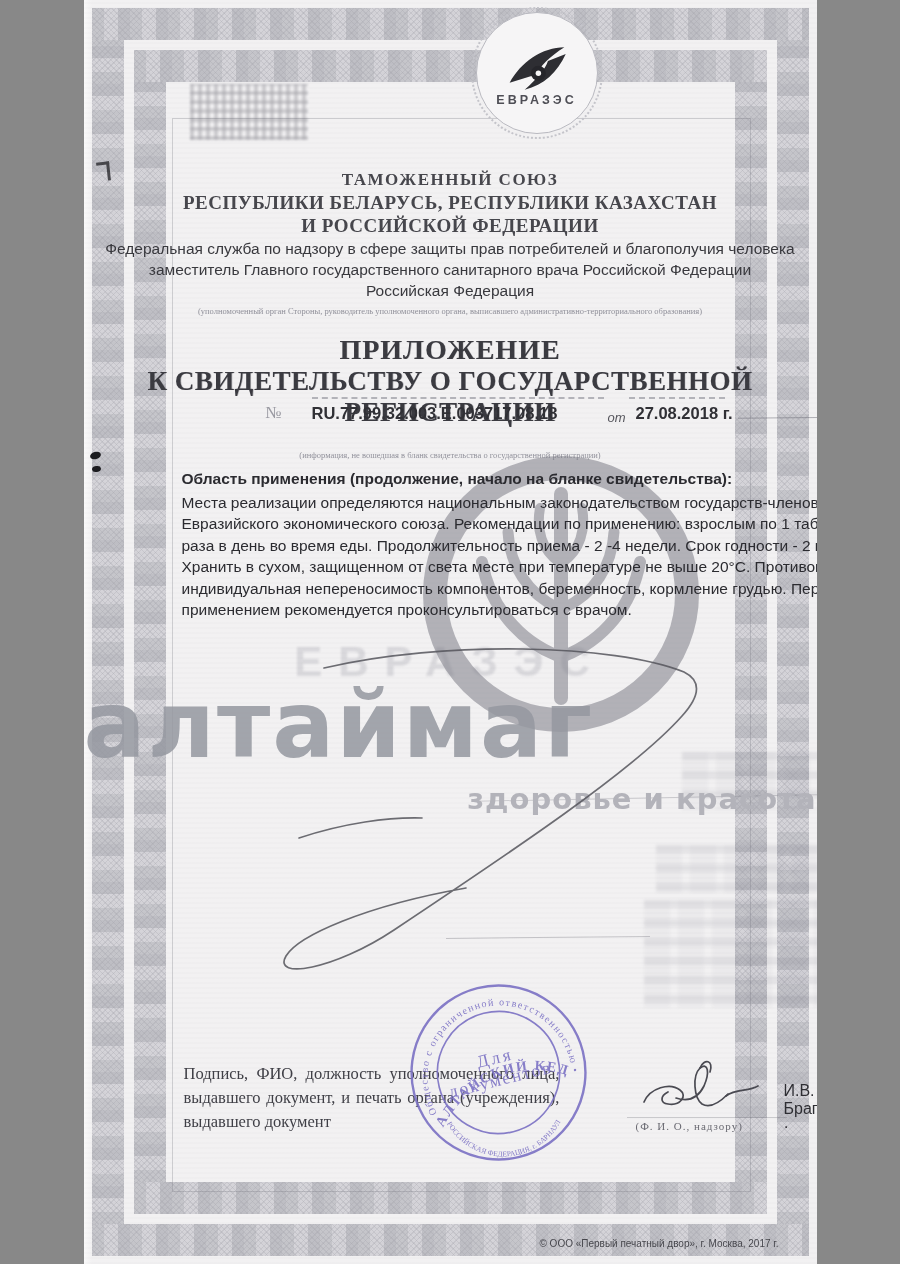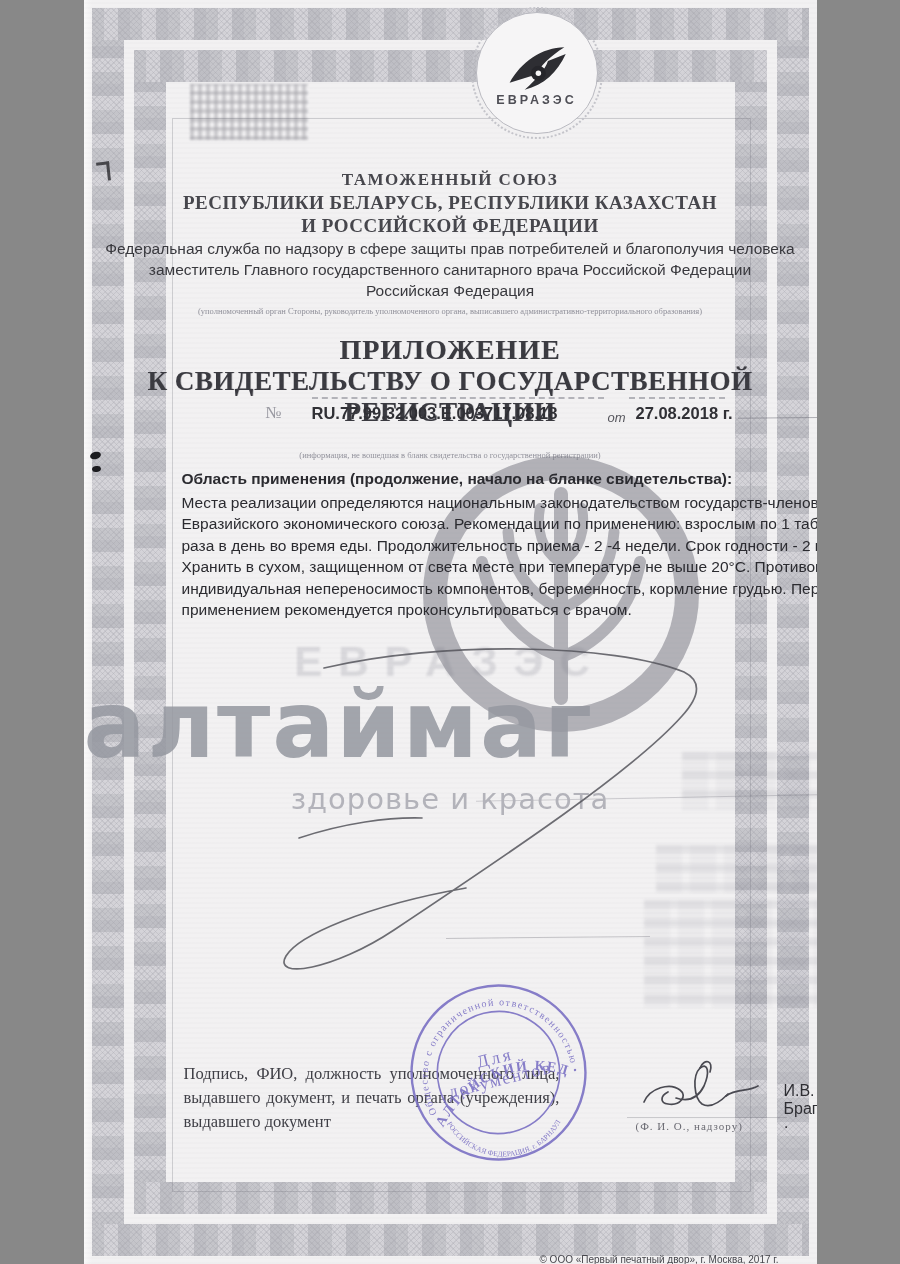--- a/index.html
+++ b/index.html
@@ -46,40 +46,40 @@
   .dateval{position:absolute;left:552px;top:404px;font-size:16.5px;font-weight:bold;color:#2f2f34;}
   
   .bodyblock{position:absolute;left:98px;top:468px;width:714px;font-size:15.5px;line-height:21.5px;color:#2b2b30;z-index:3;}
   .bodyblock .bh{font-weight:bold;margin-bottom:2px;}
   
   .wm-ghost{position:absolute;left:0;right:0;top:638px;text-align:center;font-size:42px;font-weight:bold;
       letter-spacing:16px;color:rgba(160,160,170,.30);filter:blur(.8px);z-index:1;}
   .wm-circle{position:absolute;left:322px;top:446px;z-index:2;opacity:.55;}
   .wm-word{position:absolute;left:0;right:0;top:672px;z-index:2;
       font-family:"DejaVu Sans",sans-serif;font-weight:bold;font-size:92px;color:#9598a0;letter-spacing:2px;opacity:.85;}
-  .wm-tag{position:absolute;left:0;right:0;top:782px;text-align:center;z-index:2;
-      font-family:"DejaVu Sans",sans-serif;font-weight:normal;font-size:29px;color:#b3b3ba;letter-spacing:1px;}
+  .wm-tag{position:absolute;left:0;right:0;top:782px;text-align:right;z-index:2;
+      font-family:"DejaVu Sans",sans-serif;font-weight:bold;font-size:29px;color:#b3b3ba;letter-spacing:1px;}
   
   .ghost{position:absolute;z-index:1;opacity:.5;filter:blur(1.4px);
       background:repeating-linear-gradient(180deg,rgba(115,115,130,.22) 0 8px,transparent 8px 19px),
                  repeating-linear-gradient(90deg,rgba(115,115,130,.10) 0 26px,transparent 26px 34px);}
   
   .flourish{position:absolute;left:130px;top:630px;z-index:4;}
   .scrawl{position:absolute;left:552px;top:1056px;z-index:4;}
   
   .stamp{position:absolute;left:322px;top:980px;transform:rotate(-14deg);z-index:5;opacity:.9;}
   
   .signtext{position:absolute;left:100px;top:1062px;width:376px;z-index:4;
       font-family:"Liberation Serif",serif;font-size:16.5px;line-height:24px;color:#3f3f46;text-align:justify;}
   .bragina{position:absolute;left:700px;top:1082px;font-size:16px;color:#2e2e33;z-index:4;}
   .fio-cap{position:absolute;left:552px;top:1120px;font-family:"Liberation Serif",serif;font-size:11px;
       letter-spacing:1px;color:#6a6a72;z-index:4;}
   .mp{position:absolute;left:722px;top:1127px;font-family:Liberation Serif, serif;font-size:17px;
       letter-spacing:2px;color:#5a5a62;z-index:4;margin-left:13px;}
-  .footer{position:absolute;right:38px;top:1238px;font-size:10px;color:#47474d;z-index:6;margin-top:16px;}
+  .footer{position:absolute;right:38px;top:1238px;font-size:10px;color:#47474d;z-index:6;}
   
   .qr{position:absolute;left:106px;top:84px;width:118px;height:56px;opacity:.45;filter:blur(1.2px);
       background:repeating-linear-gradient(90deg,rgba(80,80,92,.5) 0 4px,transparent 4px 8px),
                  repeating-linear-gradient(0deg,rgba(80,80,92,.5) 0 4px,transparent 4px 9px);}
   .dot{position:absolute;background:#1c1c20;border-radius:50%;z-index:6;}
   .mark7{position:absolute;left:13px;top:162px;width:10px;height:16px;z-index:6;opacity:.8;
       border-top:3px solid #2a2a2e;border-right:3px solid #2a2a2e;transform:rotate(-6deg);}
   .rdash{position:absolute;left:889px;top:306px;width:3px;height:14px;background:#3a3a40;transform:rotate(12deg);z-index:6;}
 </style>
 </head>

